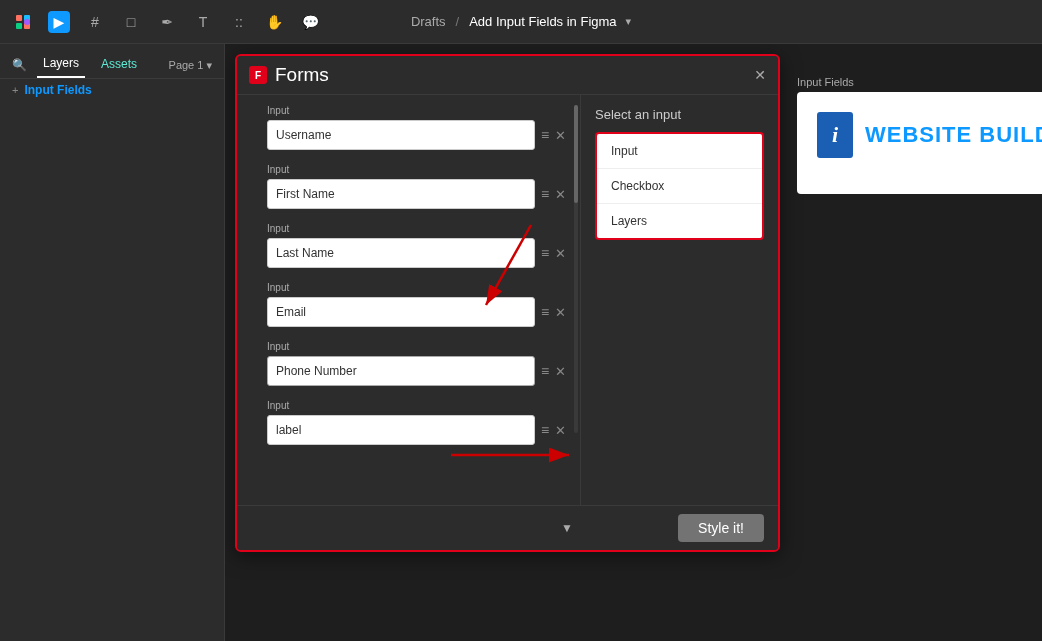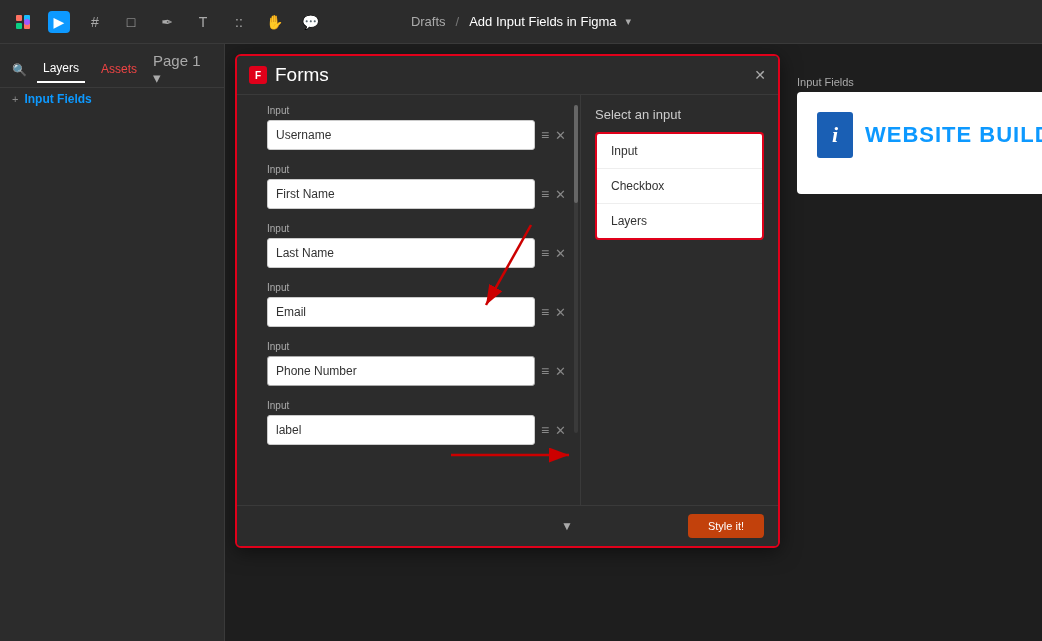--- a/index.html
+++ b/index.html
@@ -89,21 +89,21 @@
     }
     .sidebar-tabs {
       display: flex;
       align-items: center;
       padding: 8px 12px 0;
       gap: 10px;
       border-bottom: 1px solid #3a3a3a;
     }
     .sidebar-tab {
       font-size: 12px;
-      color: #ef4444;
+      color: #5eead4;
       padding: 4px 6px 6px;
       cursor: pointer;
     }
     .sidebar-tab.active {
       color: #fff;
       border-bottom: 2px solid #fff;
     }
     .sidebar-search-icon {
       color: #888;
       font-size: 12px;
@@ -283,26 +283,26 @@
       align-items: center;
       justify-content: flex-end;
       padding: 8px 14px;
       border-top: 1px solid #3a3a3a;
       background: #2c2c2c;
       gap: 8px;
     }
 
     
     .style-it-btn {
-      background: #c2410c;
+      background: #737373;
       color: #fff;
       border: none;
       border-radius: 4px;
       padding: 6px 20px;
-      font-size: 11px;
+      font-size: 14px;
       cursor: pointer;
       font-weight: 500;
     }
     .website-header {
       display: flex;
       align-items: center;
       gap: 12px;
       margin-bottom: 16px;
     }
     .website-title {
@@ -346,21 +346,21 @@
   <div style="flex:1"></div>
 </div>
 
 <div class="main-content">
 
   <div class="left-sidebar">
     <div class="sidebar-tabs">
       <div class="sidebar-search-icon">🔍</div>
       <div class="sidebar-tab active">Layers</div>
       <div class="sidebar-tab">Assets</div>
-      <div style="margin-left:auto; color:#aaa; font-size:15px;">Page 1 ▾</div>
+      <div style="margin-left:auto; color:#aaa; font-size:11px;">Page 1 ▾</div>
     </div>
     <div class="sidebar-section-header">
       <span class="sidebar-section-icon">+</span>
       <span class="sidebar-section-label">Input Fields</span>
     </div>
   </div>
 
   <div class="canvas-area">
 
     <div class="plugin-panel">

